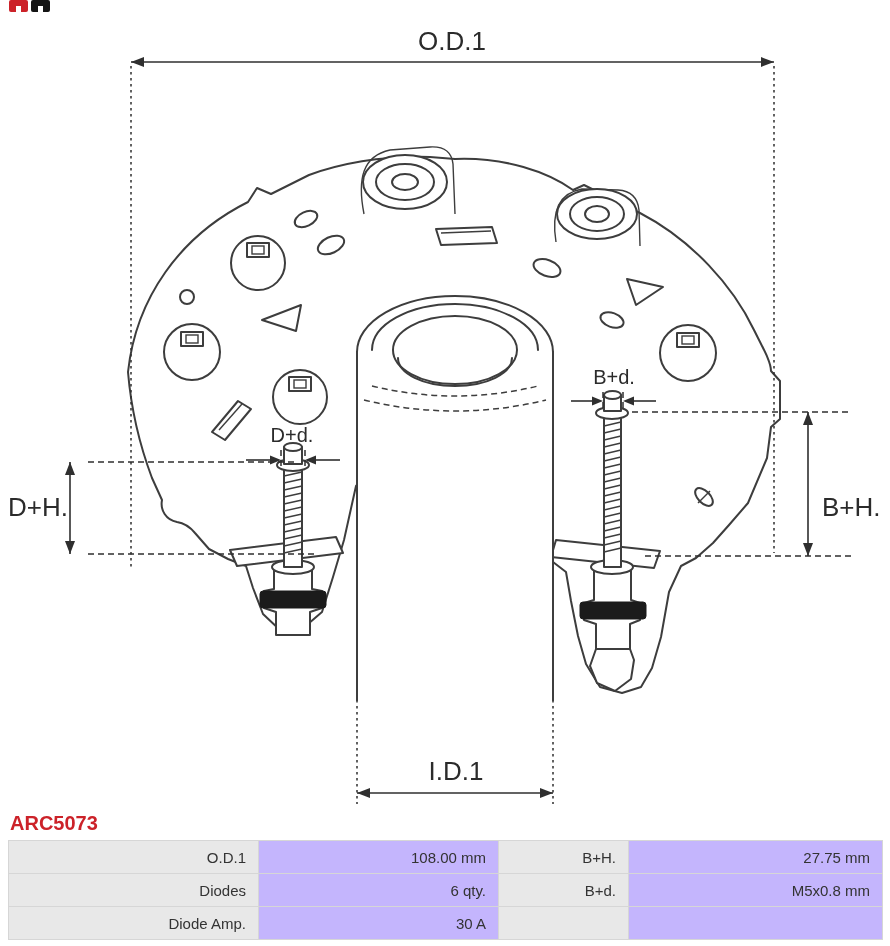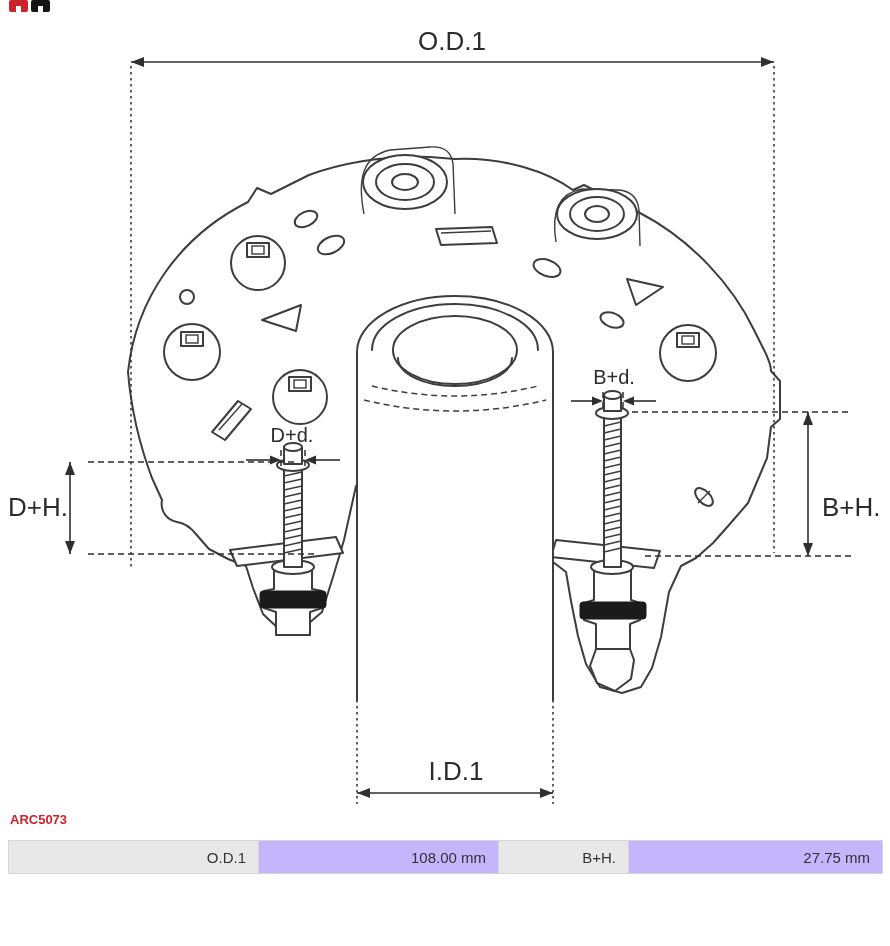--- a/index.html
+++ b/index.html
@@ -23,21 +23,21 @@
   .d-dark{fill:#1b1b1b;stroke:#1b1b1b;}
   .dim-line{fill:none;stroke:#2f2f2f;stroke-width:1.6;}
   .dim-dash{fill:none;stroke:#2f2f2f;stroke-width:1.5;stroke-dasharray:6 4;}
   .dim-dot{fill:none;stroke:#2f2f2f;stroke-width:1.5;stroke-dasharray:2.5 3.5;}
   .dim-arrow{fill:#2f2f2f;stroke:none;}
   svg text{font-family:"Liberation Sans",sans-serif;}
   .dim-text{fill:#2b2b2b;font-size:26px;}
   .dim-text-sm{fill:#2b2b2b;font-size:20px;}
 
   
-  .part-number{position:absolute;top:812px;left:10px;font-size:13px;font-weight:600;color:#cc2229;}
+  .part-number{position:absolute;top:812px;left:10px;font-size:20px;font-weight:600;color:#cc2229;}
 
   
   table.spec-table{position:absolute;top:840px;left:8px;width:874px;border-collapse:collapse;
                    table-layout:fixed;font-size:15px;color:#333;}
   table.spec-table td{border:1px solid #d6d6d6;height:32px;padding:0 12px 0 4px;
                       text-align:right;white-space:nowrap;overflow:hidden;background:#c4b5fd;}
   table.spec-table td.lbl{background:#e8e8e8;}
 </style>
 </head>
 <body>
@@ -225,14 +225,26 @@
       <col style="width:130px">
       <col style="width:254px">
   </colgroup>
   <tbody>
     <tr>
       <td class="lbl">O.D.1</td>
       <td class="val">108.00 mm</td>
       <td class="lbl">B+H.</td>
       <td class="val">27.75 mm</td>
     </tr>
+    <tr>
+      <td class="lbl">Diodes</td>
+      <td class="val">6 qty.</td>
+      <td class="lbl">B+d.</td>
+      <td class="val">M5x0.8 mm</td>
+    </tr>
+    <tr>
+      <td class="lbl">Diode Amp.</td>
+      <td class="val">30 A</td>
+      <td class="lbl"></td>
+      <td class="val"></td>
+    </tr>
   </tbody>
 </table>
 
 </body></html>

